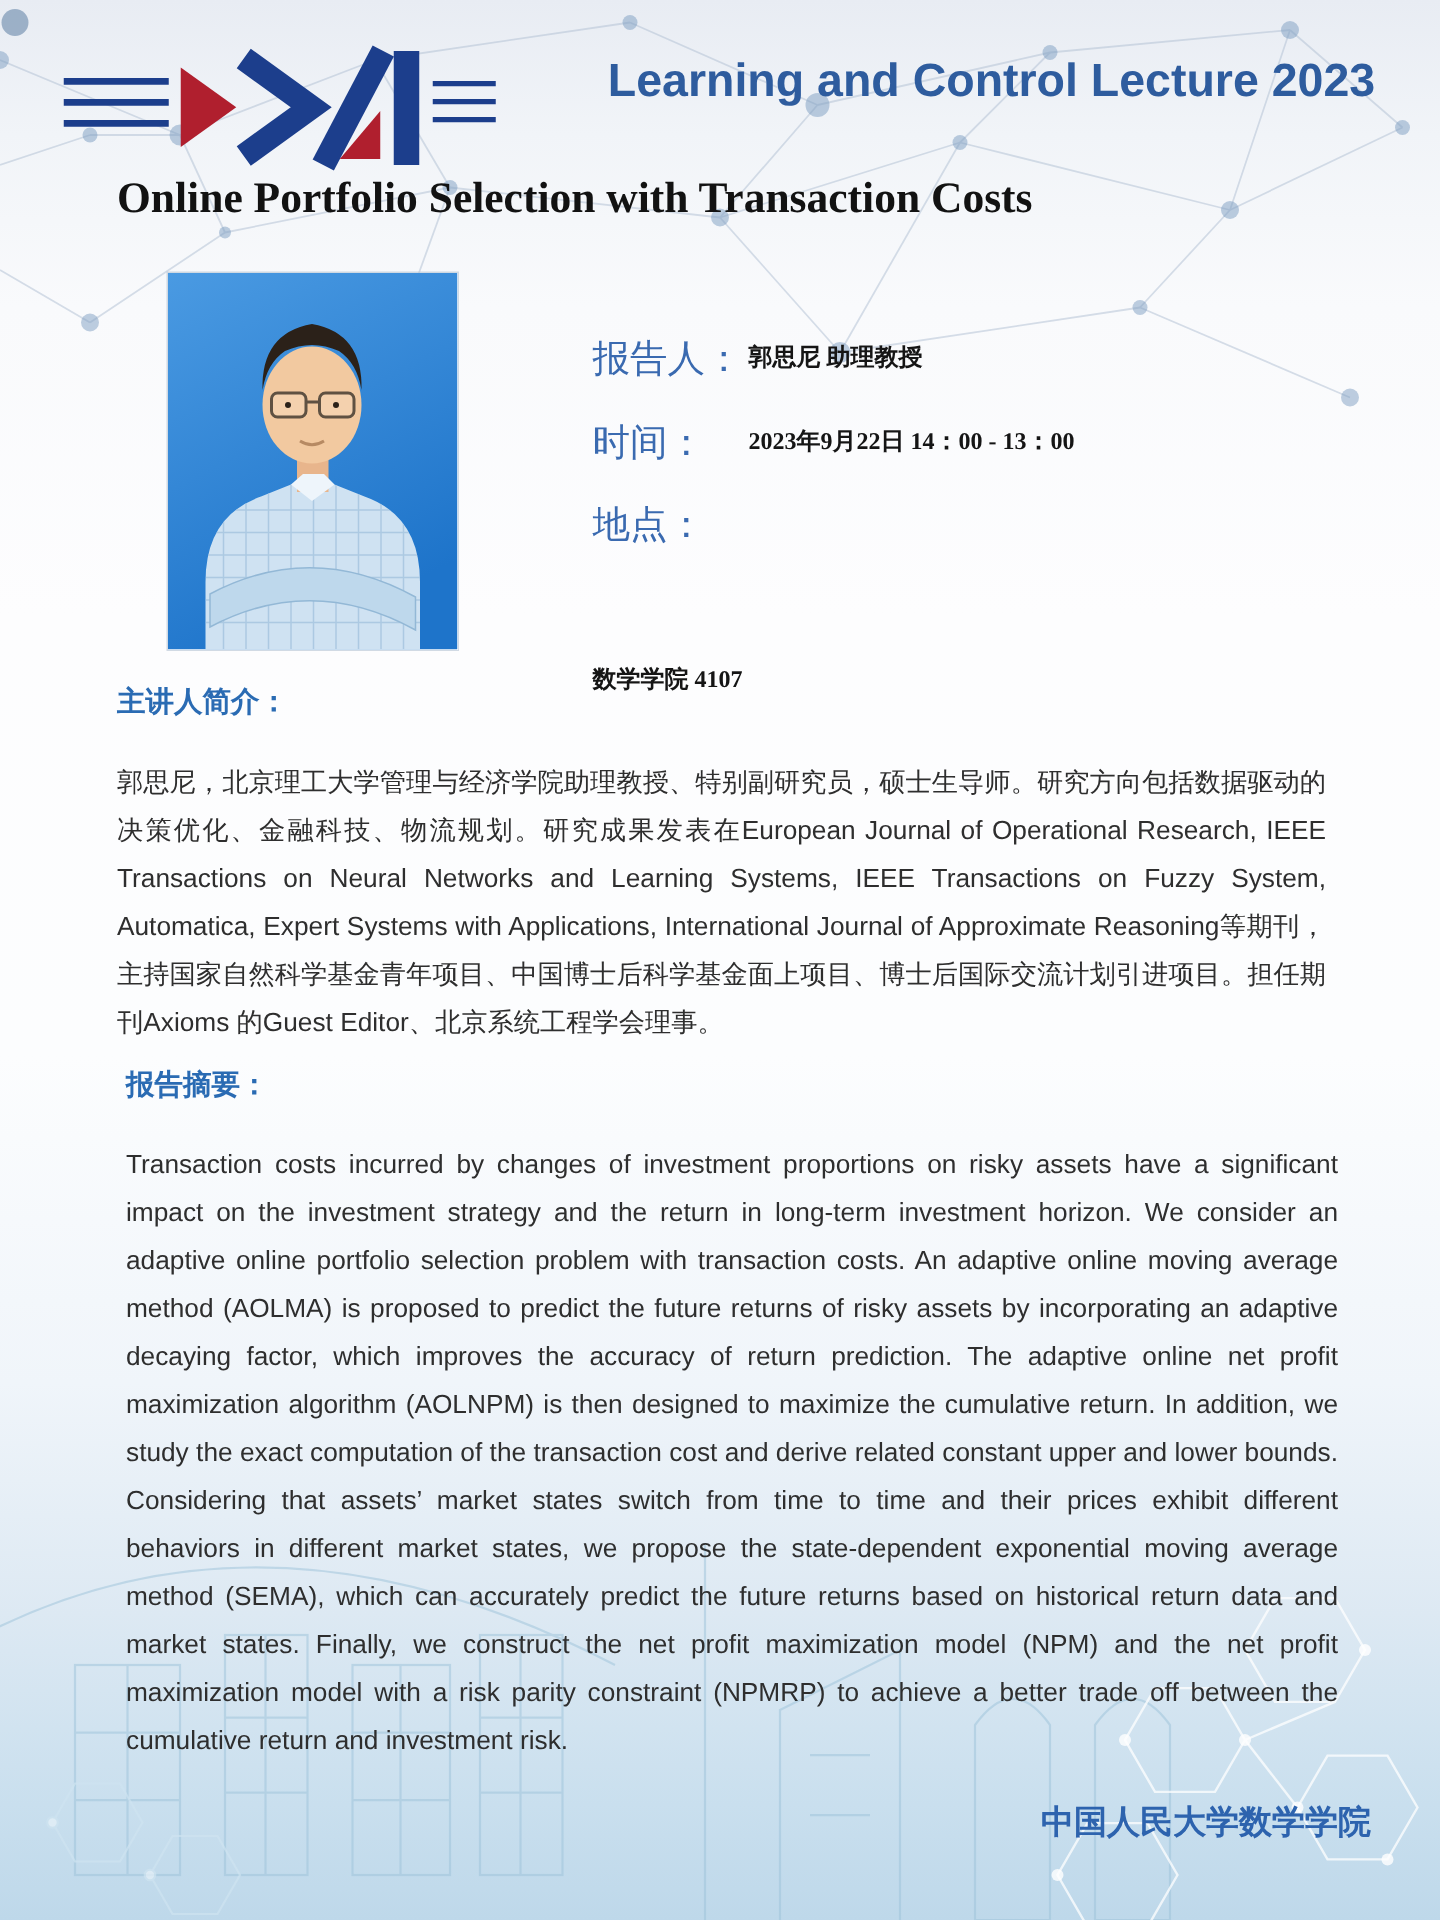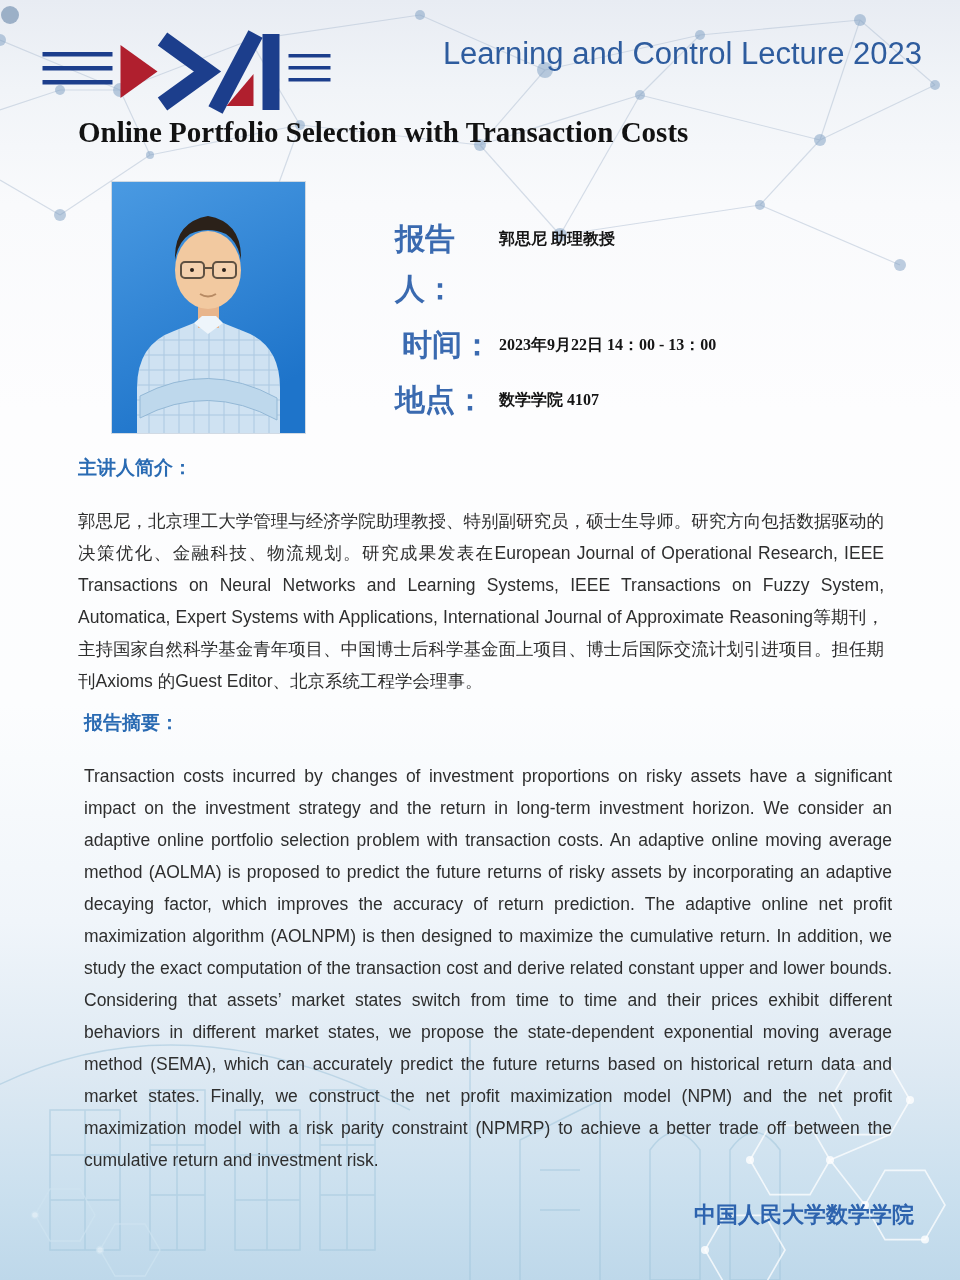--- a/index.html
+++ b/index.html
@@ -18,53 +18,53 @@
   }
 
   
   .decor { position: absolute; pointer-events: none; }
   .decor-top { left: 0; top: 0; width: 960px; height: 330px; }
   .decor-bottom { left: 0; bottom: 0; width: 960px; height: 330px; }
 
   
   .logo { position: absolute; left: 38px; top: 26px; width: 296px; height: 92px; }
   .series-title {
-    position: absolute; left: 376px; top: 36px; width: 546px;
-    text-align: right;
-    font-size: 31px; font-weight: 400; color: #2e5c9e;
+    position: absolute; left: 388px; top: 36px; width: 546px;
+    text-align: center;
+    font-size: 31px; font-weight: 700; color: #2e5c9e;
     letter-spacing: 0px;
   }
 
   
   .talk-title {
     position: absolute; left: 78px; top: 116px; width: 820px;
     font-family: "Liberation Serif", "DejaVu Serif", serif;
     font-weight: 700; font-size: 29px; color: #121212;
   }
 
   
   .photo {
     position: absolute; left: 112px; top: 182px; width: 193px; height: 251px;
     box-shadow: 0 0 0 1px rgba(180,195,210,.6);
   }
   .info { position: absolute; left: 395px; top: 214px; width: 500px; }
   .info-row { display: flex; align-items: flex-start; }
   .info-label {
     flex: 0 0 104px;
-    font-size: 30px; font-weight: 700; color: #3a6ab0;
+    font-size: 25px; font-weight: 400; color: #3a6ab0;
   }
   .info-value {
     font-family: Liberation Serif, serif;
     font-size: 16px; color: #151515; font-weight: 700;
   }
   .row-presenter .info-label { line-height: 50px; }
   .row-presenter .info-value { line-height: 50px; }
   .row-time { margin-top: 8px; }
-  .row-time .info-label, .row-time .info-value { line-height: 46px; text-align: center; }
-  .row-venue { margin-top: 10px; }
+  .row-time .info-label, .row-time .info-value { line-height: 46px; }
+  .row-venue { margin-top: 10px; flex-direction: column; }
   .row-venue .info-label, .row-venue .info-value { line-height: 44px; }
 
   
   .section-heading {
     font-size: 19px; font-weight: 700; color: #2a6bb3;
   }
   .bio-section { position: absolute; left: 78px; top: 455px; width: 806px; }
   .abstract-section { position: absolute; left: 84px; top: 710px; width: 808px; }
   .section-text {
     margin-top: 24px;

